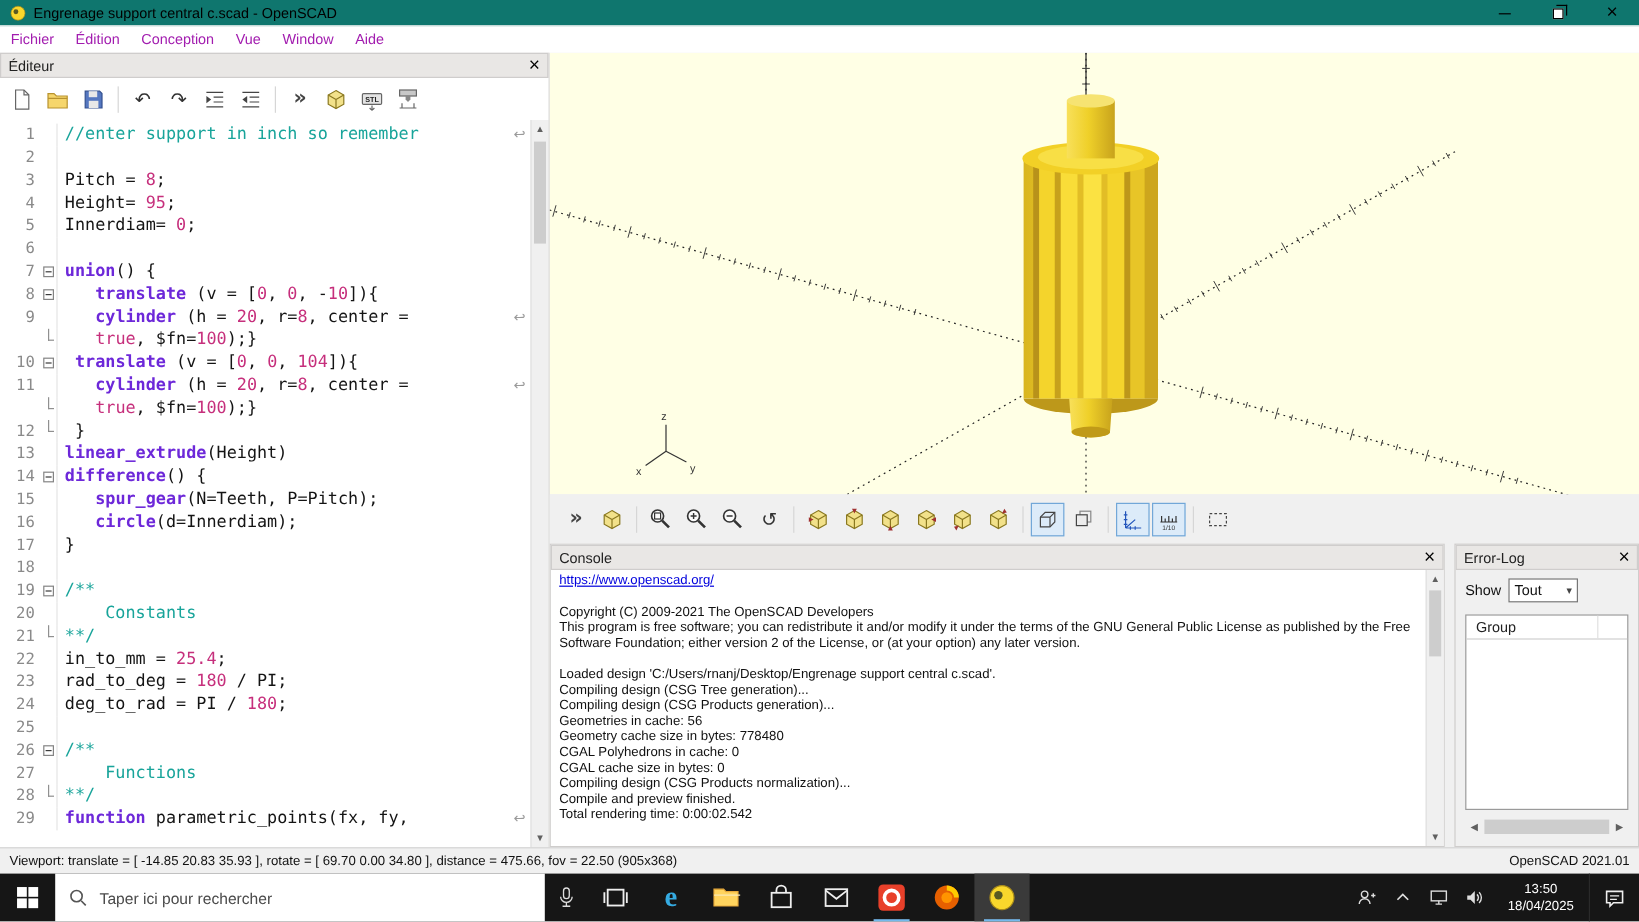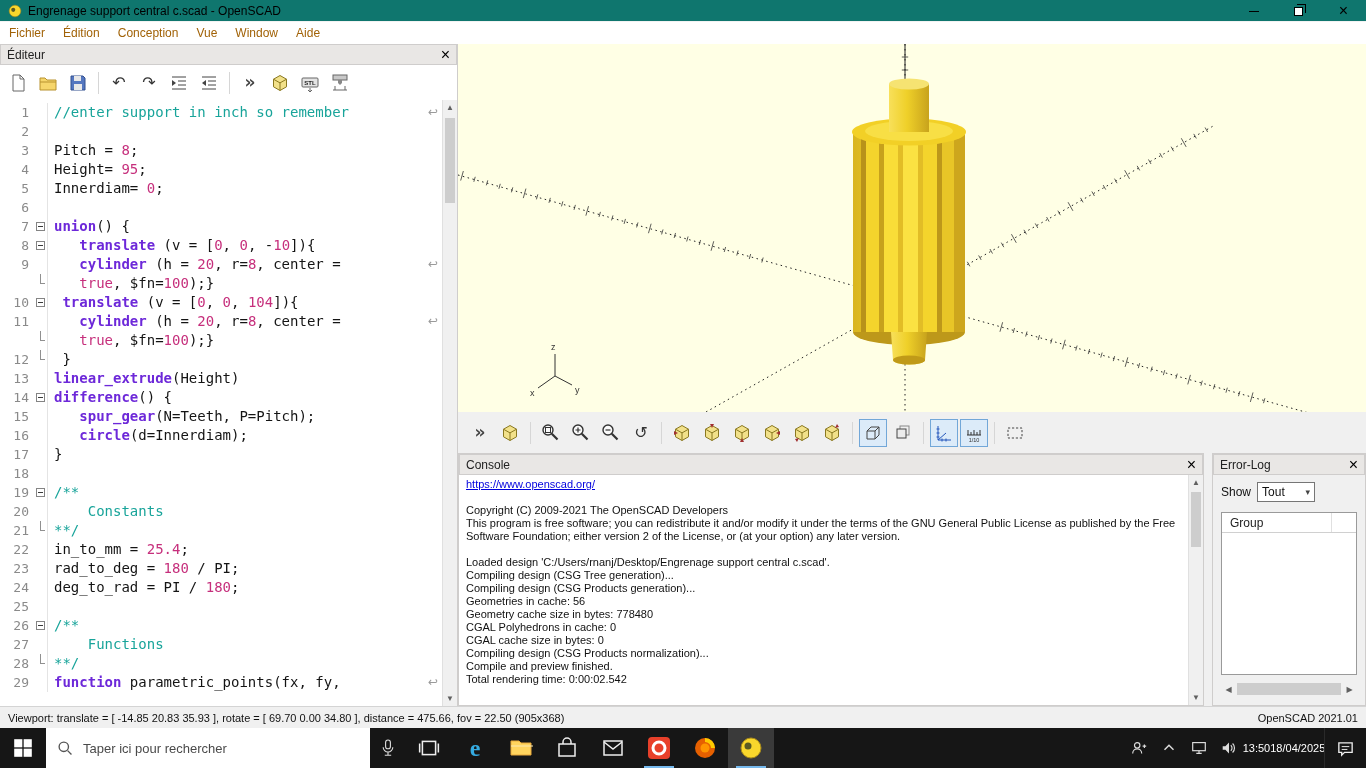--- a/index.html
+++ b/index.html
@@ -14,21 +14,21 @@
 .title-text{font-size:12px;color:#000;}
 .win-controls{margin-left:auto;display:flex;height:100%;}
 .win-btn{width:45px;height:22px;display:flex;align-items:center;justify-content:center;}
 .xg{font-size:16px;line-height:1;color:#000;}
 .min-line{display:block;width:10px;height:1px;background:#000;}
 .restore-sq{position:relative;width:9px;height:9px;border:1px solid #000;display:block;background:#fff;}
 .restore-sq::before{content:"";position:absolute;left:2px;top:-4px;width:8px;height:8px;border-top:1px solid #000;border-right:1px solid #000;}
 
 
 .menubar{position:absolute;left:0;top:22px;width:1366px;height:22px;background:#fff;display:flex;align-items:center;font-size:12px;}
-.menu-item{padding:3px 9px;color:#a16207;}
+.menu-item{padding:3px 9px;color:#a21caf;}
 
 
 .editor-panel{position:absolute;left:0;top:44px;width:458px;height:662px;background:#fff;border-right:1px solid #cfcdcc;}
 .panel-header{height:21px;background:#e9e7e5;border:1px solid #cfcdcc;display:flex;align-items:center;font-size:12px;padding:0 6px;color:#222;}
 .panel-close{margin-left:auto;display:flex;align-items:center;}
 .editor-toolbar{position:absolute;left:0;top:21px;width:100%;height:35px;display:flex;align-items:center;padding:2px 4px;background:#fff;gap:2px;}
 .tb-btn{width:28px;height:28px;display:flex;align-items:center;justify-content:center;border:1px solid transparent;}
 .tb-btn .icon{width:20px;height:20px;display:flex;align-items:center;justify-content:center;}
 .tb-btn svg{width:20px;height:20px;display:block;}
 .tb-btn.pressed{border:1px solid #72a7d8;background:#dcebf9;}
@@ -86,34 +86,34 @@
 
 
 .statusbar{position:absolute;left:0;top:706px;width:1366px;height:22px;background:#f0f0f0;border-top:1px solid #d4d4d4;display:flex;align-items:center;font-size:11px;padding:0 8px;color:#111;}
 .status-left{flex:1;}
 
 
 .taskbar{position:absolute;left:0;top:728px;width:1366px;height:40px;background:#161616;display:flex;align-items:stretch;}
 .tk-btn{width:46px;display:flex;align-items:center;justify-content:center;}
 .tk-btn .icon,.tray-btn .icon{width:22px;height:22px;display:block;}
 .tk-btn svg,.tray-btn svg{width:100%;height:100%;display:block;}
-.search-box{width:324px;background:#fff;display:flex;align-items:center;gap:9px;padding:0 11px;}
+.search-box{width:408px;background:#fff;display:flex;align-items:center;gap:9px;padding:0 11px;}
 .search-box .icon{width:17px;height:17px;display:block;}
 .search-box svg{width:100%;height:100%;display:block;}
 .search-text{font-size:13px;color:#4a4a4a;}
 .app-btn{width:46px;display:flex;align-items:center;justify-content:center;position:relative;}
 .app-btn .icon{width:24px;height:24px;display:block;}
 .app-btn svg{width:100%;height:100%;display:block;}
 .app-btn.running::after{content:"";position:absolute;left:8px;right:8px;bottom:0;height:2px;background:#76b9ed;}
 .app-btn.active{background:#3a3a3a;}
 .edge-e{font-weight:bold;font-size:24px;color:#35abe2;font-family:"Liberation Serif",serif;line-height:1;}
 .tray{margin-left:auto;display:flex;align-items:stretch;}
 .tray-btn{width:30px;display:flex;align-items:center;justify-content:center;}
 .tray-btn .icon{width:18px;height:18px;}
-.clock{width:80px;display:flex;flex-direction:row;align-items:center;justify-content:center;color:#fff;font-size:11px;line-height:14px;}
+.clock{width:80px;display:flex;flex-direction:column;align-items:center;justify-content:center;color:#fff;font-size:11px;line-height:14px;}
 .notif-btn{width:42px;display:flex;align-items:center;justify-content:center;border-left:1px solid #2a2a2a;}
 .notif-btn .icon{width:19px;height:19px;display:block;}
 </style>
 </head>
 <body>
 
 <div class="titlebar">
   <span class="app-ico">
       <svg viewBox="0 0 24 24">
         <circle cx="12" cy="12" r="10" fill="#f9d72c" stroke="#aa8c1a"></circle>

